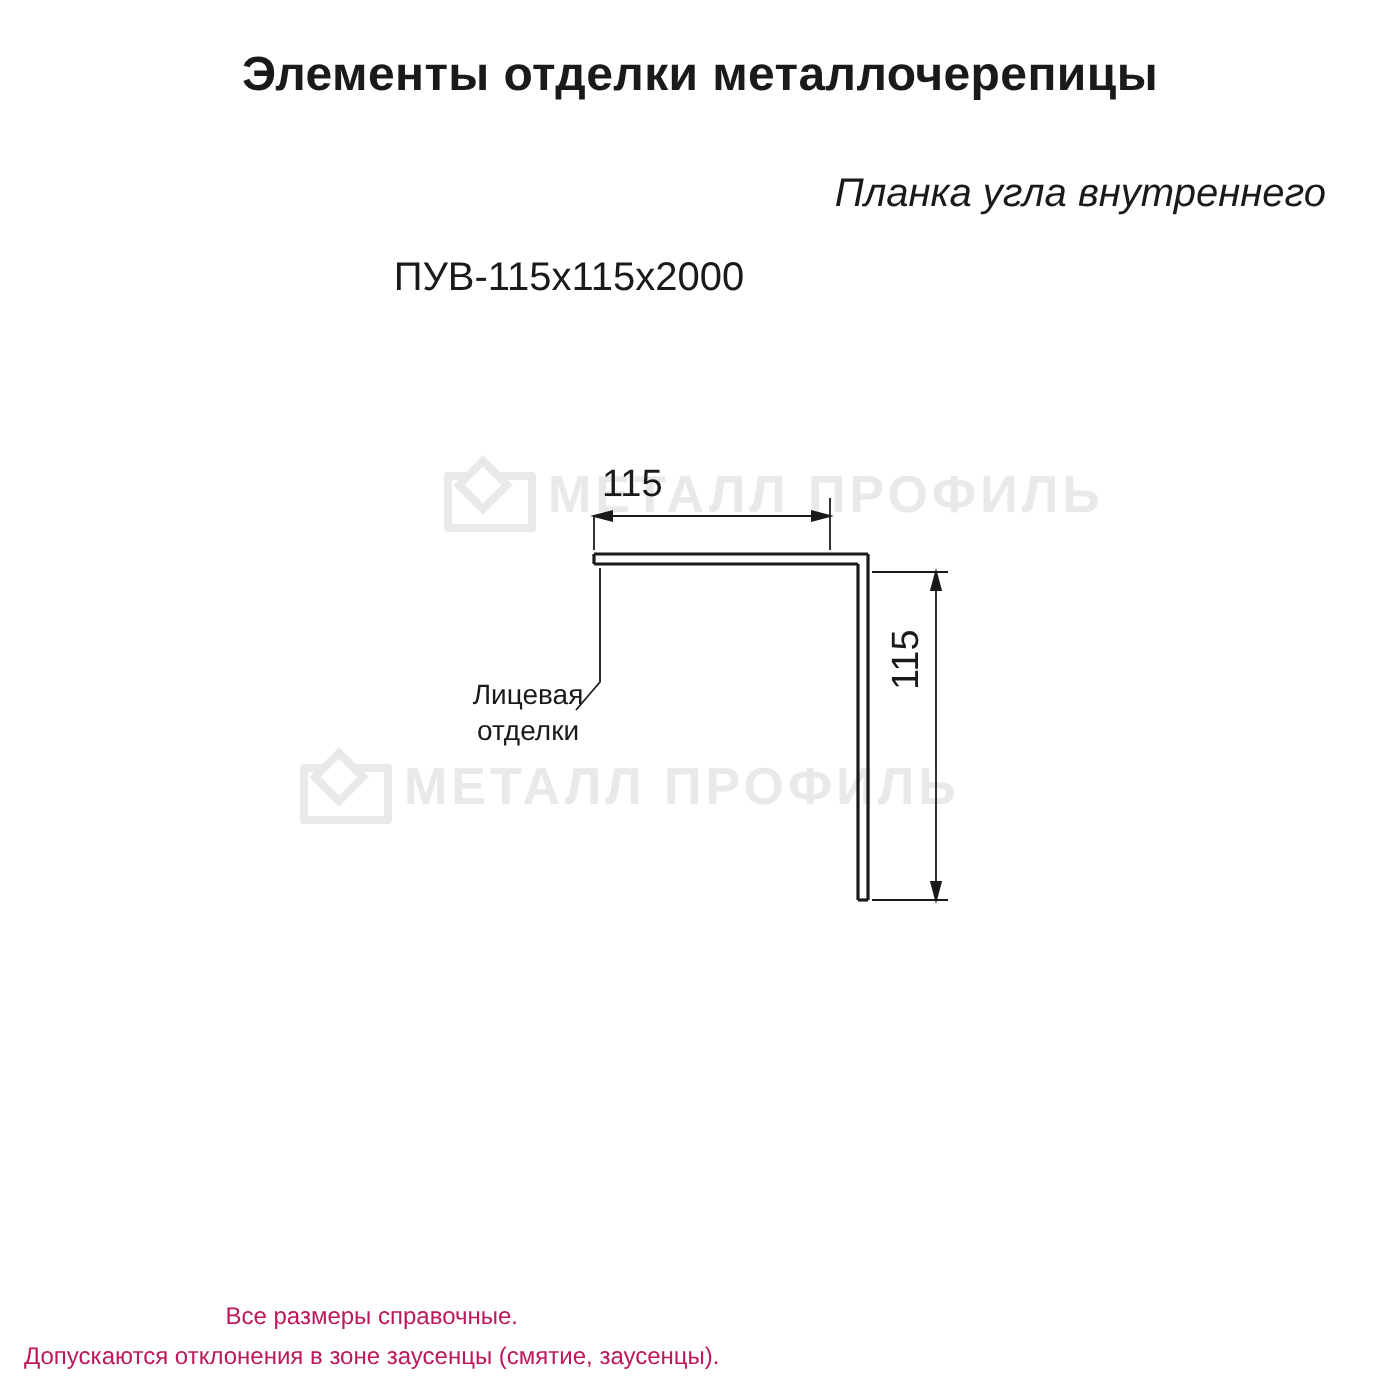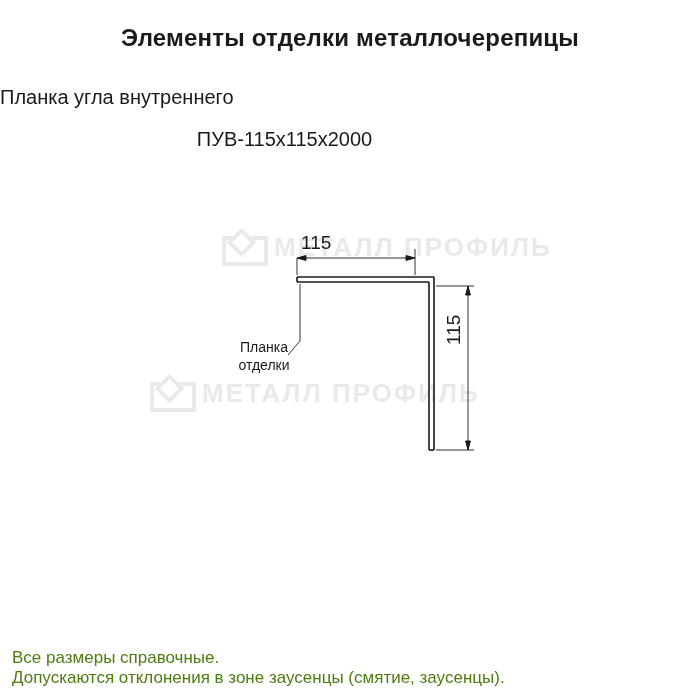--- a/index.html
+++ b/index.html
@@ -29,22 +29,23 @@
     text-align: center;
     font-size: 24px;
     font-weight: bold;
     letter-spacing: 0.2px;
   }
   .title-sub1 {
     position: absolute;
     top: 86px;
     left: 0;
     width: 663px;
-    text-align: left;
+    text-align: right;
     font-size: 20px;
+    font-style: italic;
   }
   .title-sub2 {
     position: absolute;
     top: 128px;
     left: 0;
     width: 569px;
     text-align: center;
     font-size: 20px;
   }
 
@@ -122,23 +123,24 @@
     font-size: 14px;
     line-height: 18px;
     color: #1a1a1a;
   }
 
   
   .footer {
     position: absolute;
     left: 12px;
     bottom: 12px;
-    font-size: 17px;
+    font-size: 12px;
     line-height: 20px;
-    color: #4d7c0f;
+    color: #be185d;
+    text-align: center;
   }
 </style>
 </head>
 <body>
 
 <div class="page">
 
   <div class="title-main">Элементы отделки металлочерепицы</div>
   <div class="title-sub1">Планка угла внутреннего</div>
   <div class="title-sub2">ПУВ-115х115х2000</div>
@@ -192,21 +194,21 @@
 
     <g stroke="#1a1a1a" stroke-width="1" fill="none">
       <path d="M 288 355 L 300 341 L 300 284" stroke-width="0.9"></path>
     </g>
   </svg>
 
   <div class="dim-top-label">115</div>
   <div class="dim-right-label">115</div>
 
   <div class="face-label">
-    <div>Планка</div>
+    <div>Лицевая</div>
     <div>отделки</div>
   </div>
 
   <div class="footer">
     <div>Все размеры справочные.</div>
     <div>Допускаются отклонения в зоне заусенцы (смятие, заусенцы).</div>
   </div>
 
 </div>
 

